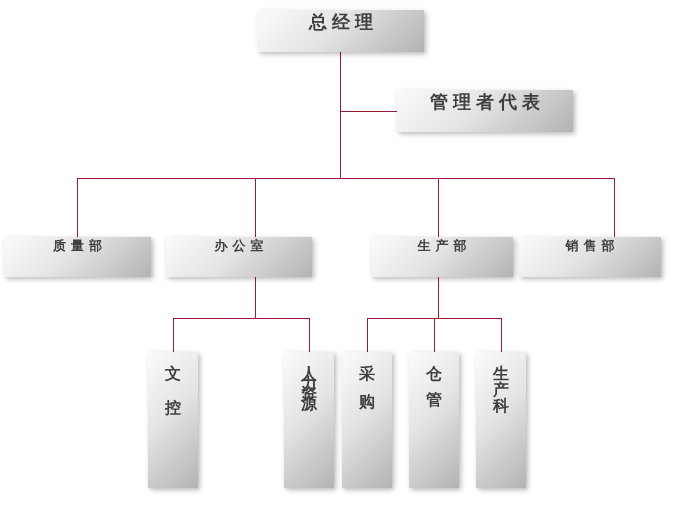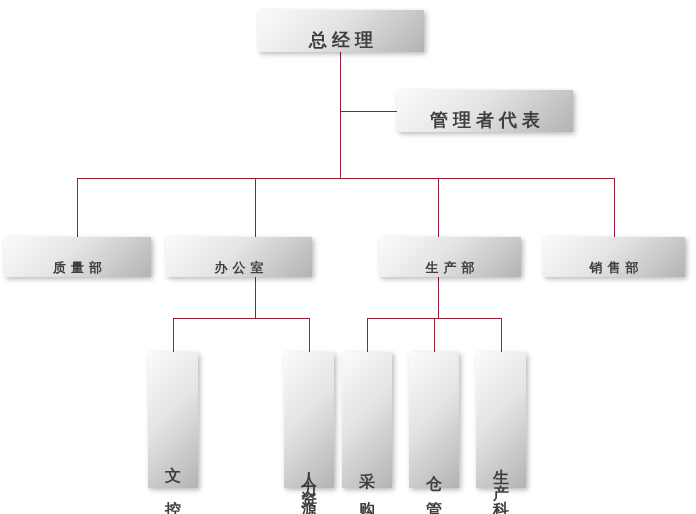--- a/index.html
+++ b/index.html
@@ -11,21 +11,21 @@
     position: relative;
     width: 696px;
     height: 514px;
     background: var(--background, #ffffff);
     font-family: "Liberation Sans", "DejaVu Sans", sans-serif;
     overflow: hidden;
   }
   .node {
     position: absolute;
     display: flex;
-    align-items: flex-end;
+    align-items: flex-start;
     justify-content: center;
     background: linear-gradient(135deg, #fbfbfb 0%, #e4e4e4 45%, #b3b3b3 100%);
     box-shadow: 2px 2px 5px rgba(0,0,0,0.28);
     color: var(--text-color, #3f3f3f);
     font-weight: bold;
   }
   .hnode {
     height: 42px;
     font-size: 18px;
   }
@@ -91,24 +91,24 @@
   <div class="node hnode" data-name="node-management-representative" style="left:397px; top:90px; width:176px;">
     <span class="hlabel" data-name="node-management-representative-label">管理者代表</span>
   </div>
 
   <div class="node hnode dept" data-name="node-quality-dept" style="left:4px; top:237px; width:147px;">
     <span class="hlabel" data-name="node-quality-dept-label">质量部</span>
   </div>
   <div class="node hnode dept" data-name="node-office" style="left:166px; top:237px; width:146px;">
     <span class="hlabel" data-name="node-office-label">办公室</span>
   </div>
-  <div class="node hnode dept" data-name="node-production-dept" style="left:379px; top:237px; width:142px;">
+  <div class="node hnode dept" data-name="node-production-dept" style="left:371px; top:237px; width:142px;">
     <span class="hlabel" data-name="node-production-dept-label">生产部</span>
   </div>
-  <div class="node hnode dept" data-name="node-sales-dept" style="left:543px; top:237px; width:142px;">
+  <div class="node hnode dept" data-name="node-sales-dept" style="left:519px; top:237px; width:142px;">
     <span class="hlabel" data-name="node-sales-dept-label">销售部</span>
   </div>
 
   <div class="node vnode" data-name="node-doc-control" style="left:148px; top:352px;">
     <span class="vlabel" data-name="node-doc-control-label">文控</span>
   </div>
   <div class="node vnode" data-name="node-hr" style="left:284px; top:352px;">
     <span class="vlabel" data-name="node-hr-label">人力资源</span>
   </div>
 

